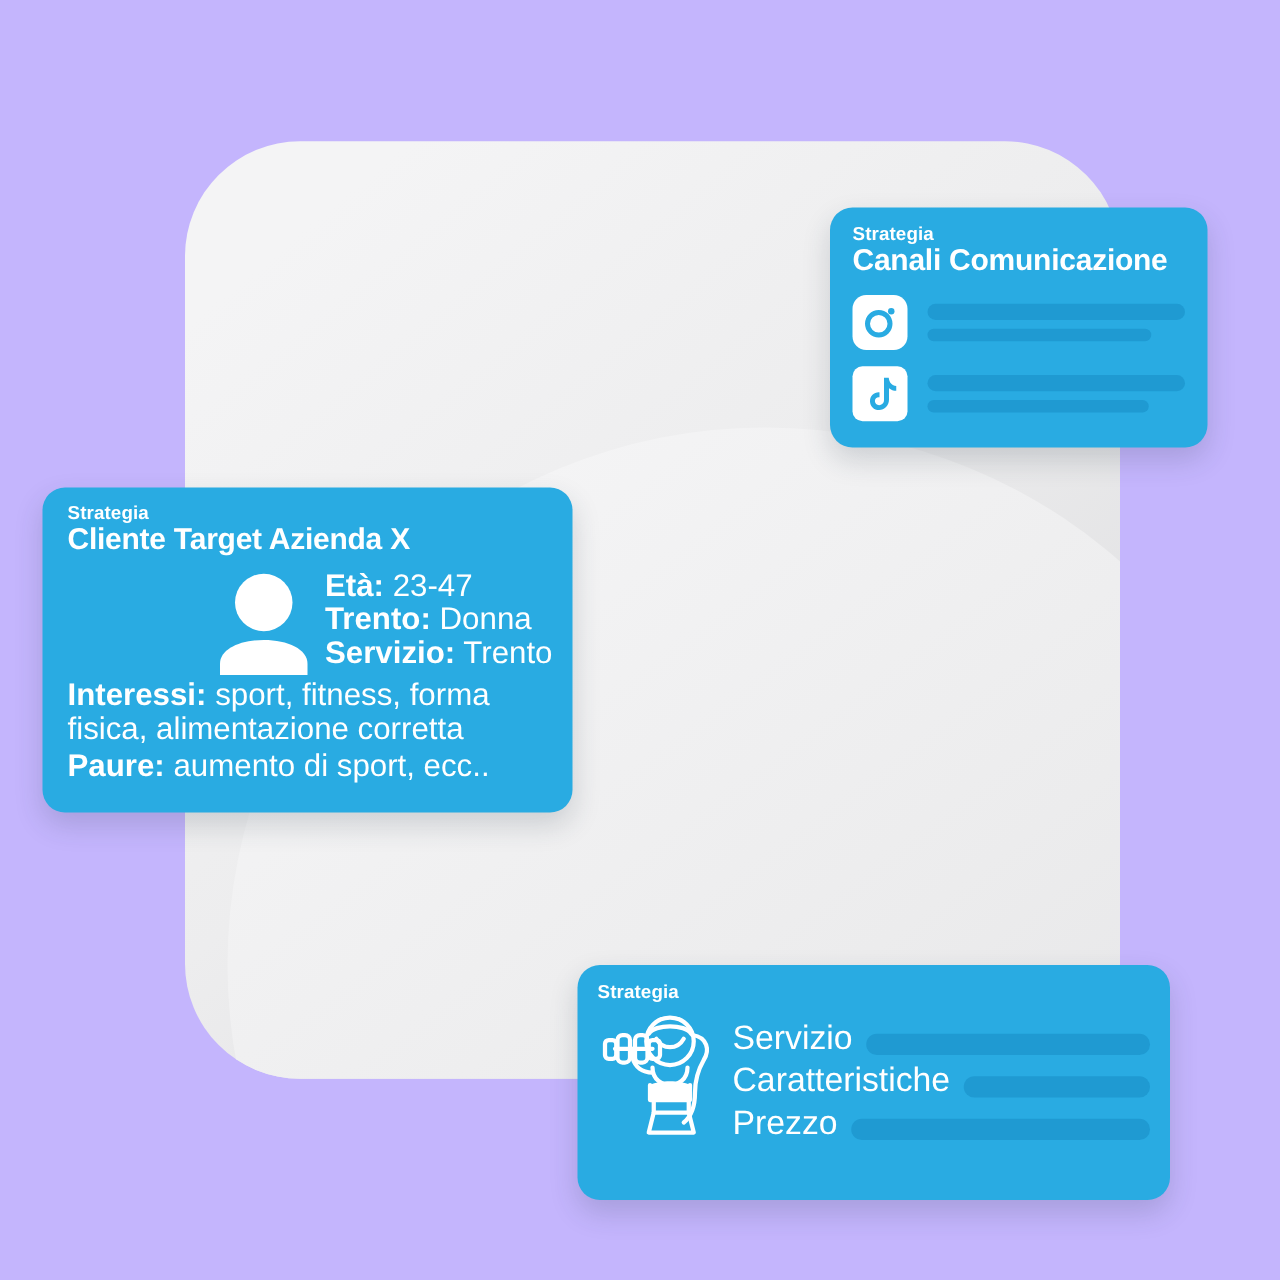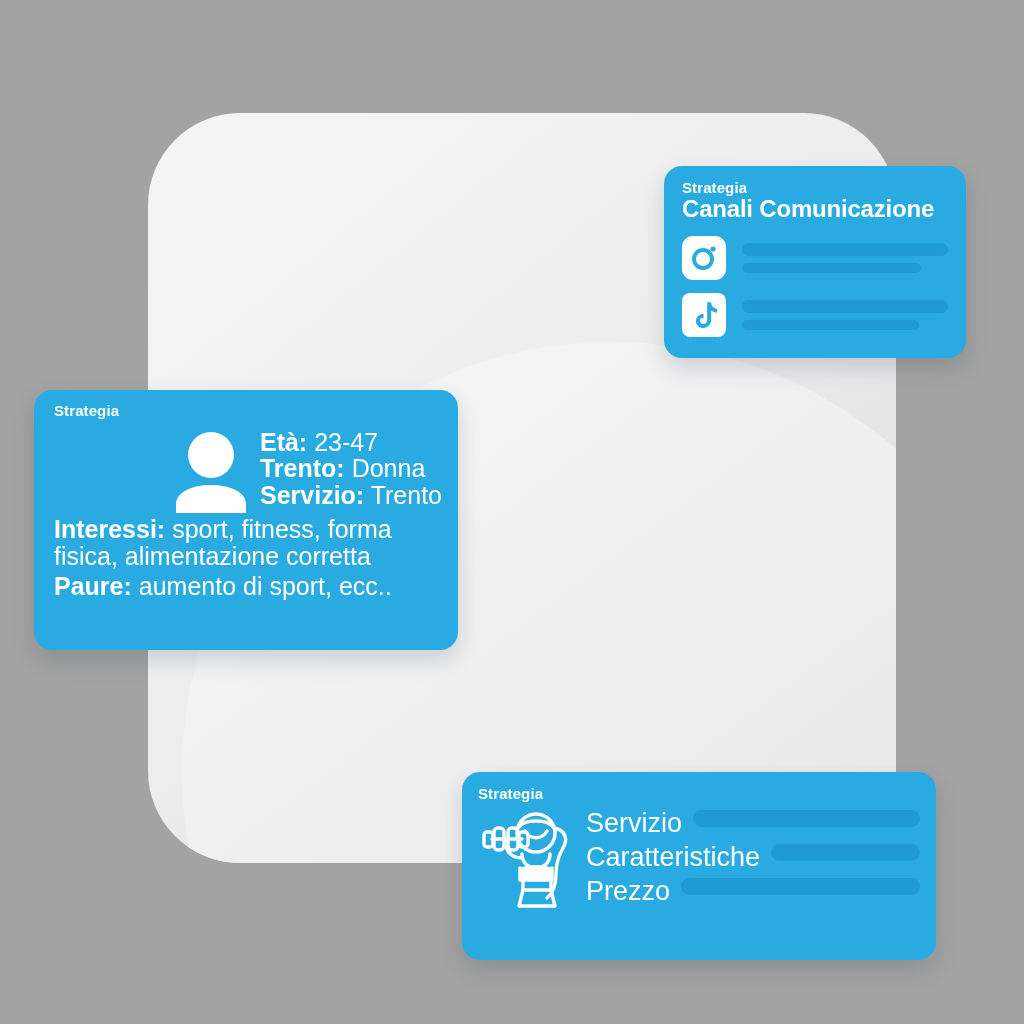--- a/index.html
+++ b/index.html
@@ -12,21 +12,21 @@
     height: 1024px;
     overflow: hidden;
     font-family: "Liberation Sans", sans-serif;
     -webkit-font-smoothing: antialiased;
   }
 
   #stage {
     position: relative;
     width: 1024px;
     height: 1024px;
-    background: #a3a3a3;
+    background: #c4b5fd;
   }
 
   
   .bg-layer {
     position: absolute;
     left: 0; top: 0;
     width: 1024px; height: 1024px;
     pointer-events: none;
   }
 
@@ -147,21 +147,21 @@
     flex: 0 0 100px;
     width: 100px; height: 104px;
   }
   .product-rows {
     margin-left: 8px;
     flex: 1 1 auto;
     padding-top: 4px;
   }
   .product-row {
     display: flex;
-    align-items: flex-start;
+    align-items: flex-end;
     height: 34px;
   }
   .product-label {
     font-size: 27px;
     color: #ffffff;
     white-space: nowrap;
     line-height: 1;
   }
   .product-bar {
     height: 17px;
@@ -230,20 +230,21 @@
       </div>
       <div class="channel-bars">
         <div class="bar b-tall w100"></div>
         <div class="bar b-short w86"></div>
       </div>
     </div>
   </div>
 
   <div class="card" id="card-target">
     <div class="card-eyebrow">Strategia</div>
+    <div class="card-title">Cliente Target Azienda X</div>
 
     <div class="persona-block">
       <div class="persona-icon">
         <svg width="78" height="82" viewBox="0 0 78 82" aria-hidden="true">
           <circle cx="39" cy="24" r="23" fill="#ffffff"></circle>
           <path d="M4 82 L4 73 C4 61.5 19.6 54 39 54 C58.4 54 74 61.5 74 73 L74 82 Z" fill="#ffffff"></path>
         </svg>
       </div>
       <div class="persona-fields">
         <div class="field-line">

